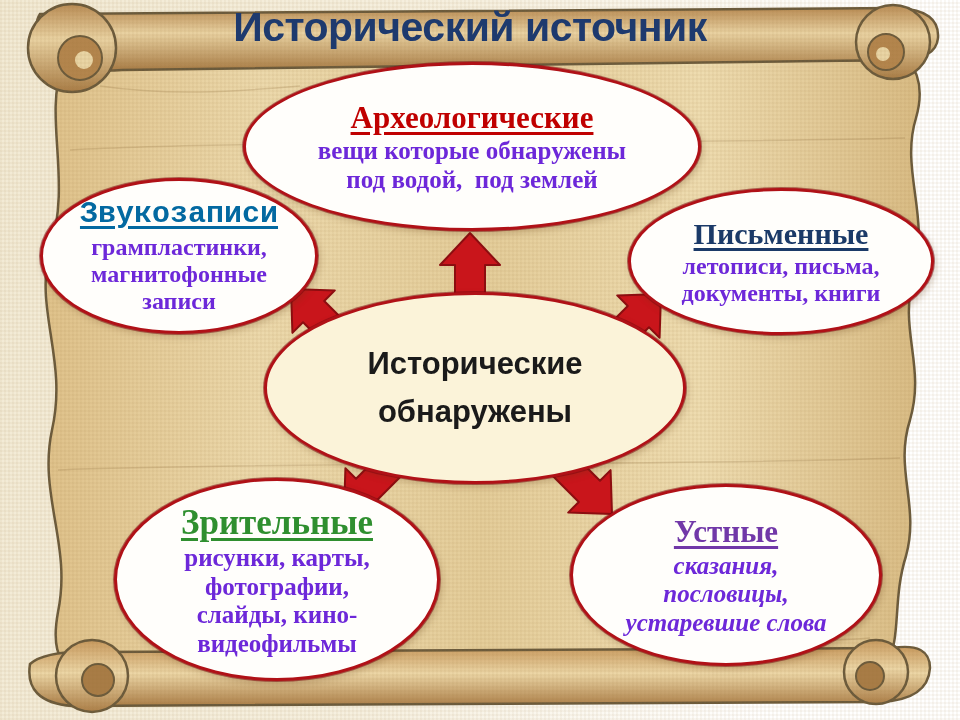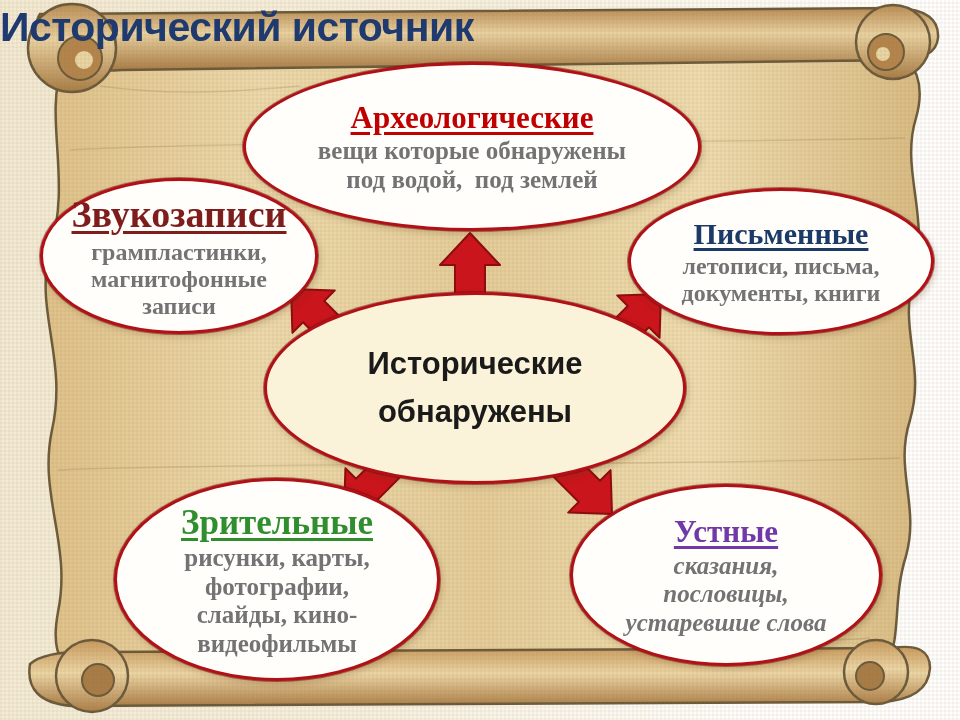--- a/index.html
+++ b/index.html
@@ -10,42 +10,42 @@
   }
   svg.parchment { position:absolute; left:0; top:0; z-index:1; }
   .texture {
     position:absolute; inset:0; z-index:3; pointer-events:none;
     background-image:
       repeating-linear-gradient(0deg,  rgba(150,110,50,0.055) 0 2px, rgba(255,255,255,0) 2px 4px),
       repeating-linear-gradient(90deg, rgba(150,110,50,0.055) 0 2px, rgba(255,255,255,0) 2px 4px);
   }
   svg.arrows { position:absolute; left:0; top:0; z-index:4; }
   .slide-title {
-    position:absolute; top:4px; left:0; width:940px; z-index:6;
+    position:absolute; top:4px; left:0; width:940px; text-align:center; z-index:6;
     font-family:"Liberation Sans", sans-serif; font-weight:bold; font-size:41px;
     letter-spacing:-0.5px; color:#1e3a6e;
   }
   .node {
     position:absolute; z-index:5; border:3.5px solid #b01117; border-radius:50%;
     background:#fffefb; display:flex; flex-direction:column; align-items:center;
     justify-content:center; text-align:center;
     box-shadow: 0 0 0 1px rgba(126,10,16,0.55), 2px 3px 6px rgba(100,60,20,0.25);
   }
   .node-heading {
     font-weight:bold; text-decoration:underline; text-decoration-thickness:2.5px;
     text-underline-offset:4px; line-height:1.25;
   }
-  .node-line { font-weight:bold; color:#737373; white-space:pre-wrap; line-height:1.14; }
+  .node-line { font-weight:bold; color:#6d28d9; white-space:pre-wrap; line-height:1.14; }
 
   .node--top          { left:243px; top:62px;  width:452px; height:163px; }
   .node--top .node-heading   { font-size:31px; color:#c00000; }
   .node--top .node-line      { font-size:25px; }
 
   .node--left         { left:40px;  top:178px; width:272px; height:150px; }
-  .node--left .node-heading  { font-size:38px; color:#7f1d1d; }
+  .node--left .node-heading  { font-size:30px; color:#0369a1;font-family:Liberation Mono, monospace; }
   .node--left .node-line     { font-size:24px; }
 
   .node--right        { left:628px; top:188px; width:300px; height:141px; }
   .node--right .node-heading { font-size:30px; color:#1b3a68; }
   .node--right .node-line    { font-size:24px; }
 
   .node--center       { left:264px; top:292px; width:416px; height:186px; background:#fbf3d9; }
   .node--center .node-line {
     font-family:"Liberation Sans", sans-serif; font-size:31px; color:#1a1a1a; line-height:1.55;
     white-space:normal;

